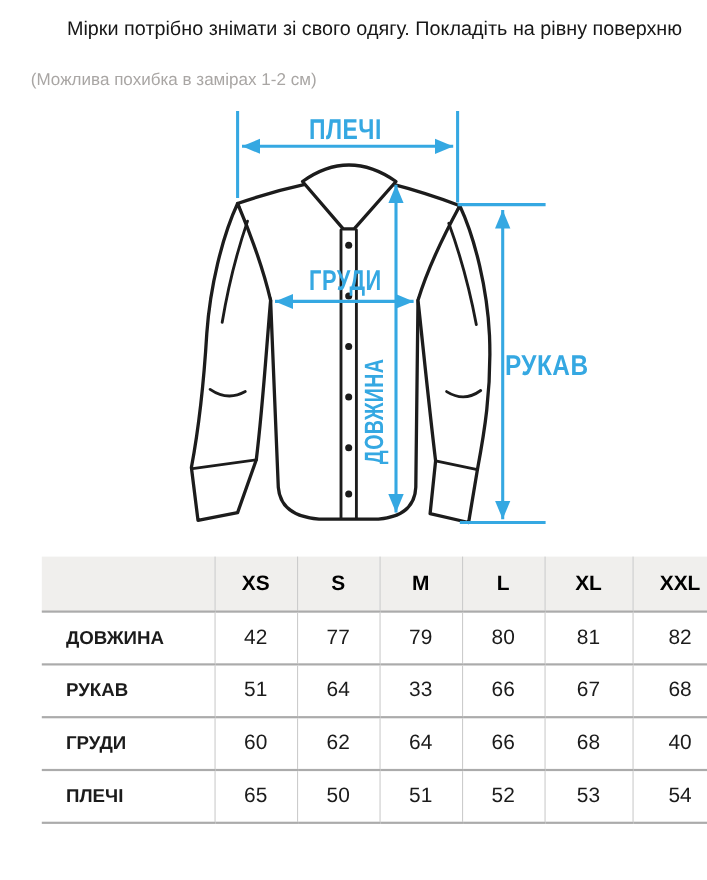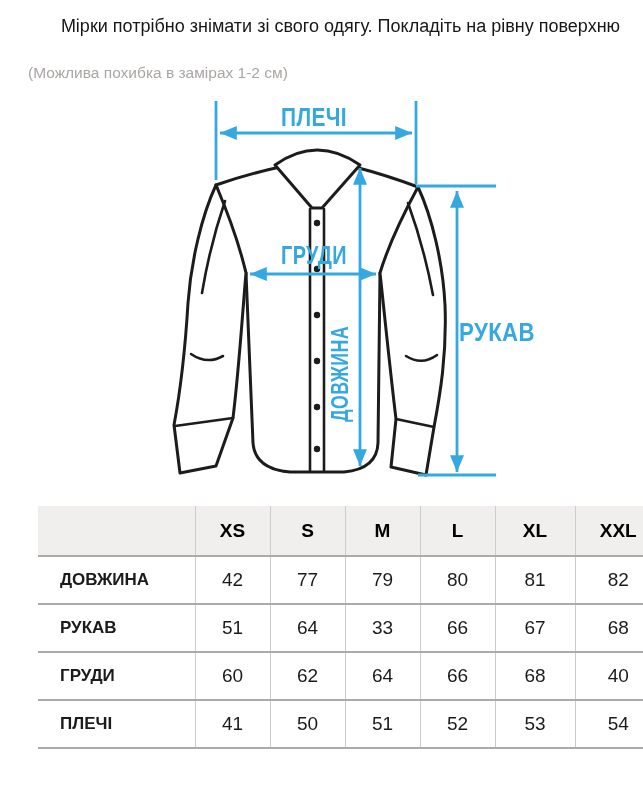--- a/index.html
+++ b/index.html
@@ -160,21 +160,21 @@
           <td class="rowlabel">ГРУДИ</td>
           <td>60</td>
           <td>62</td>
           <td>64</td>
           <td>66</td>
           <td>68</td>
           <td>40</td>
         </tr>
         <tr>
           <td class="rowlabel">ПЛЕЧІ</td>
-          <td>41</td>
+          <td>65</td>
           <td>50</td>
           <td>51</td>
           <td>52</td>
           <td>53</td>
           <td>54</td>
         </tr>
       </tbody>
   </table>
 
 </div>

